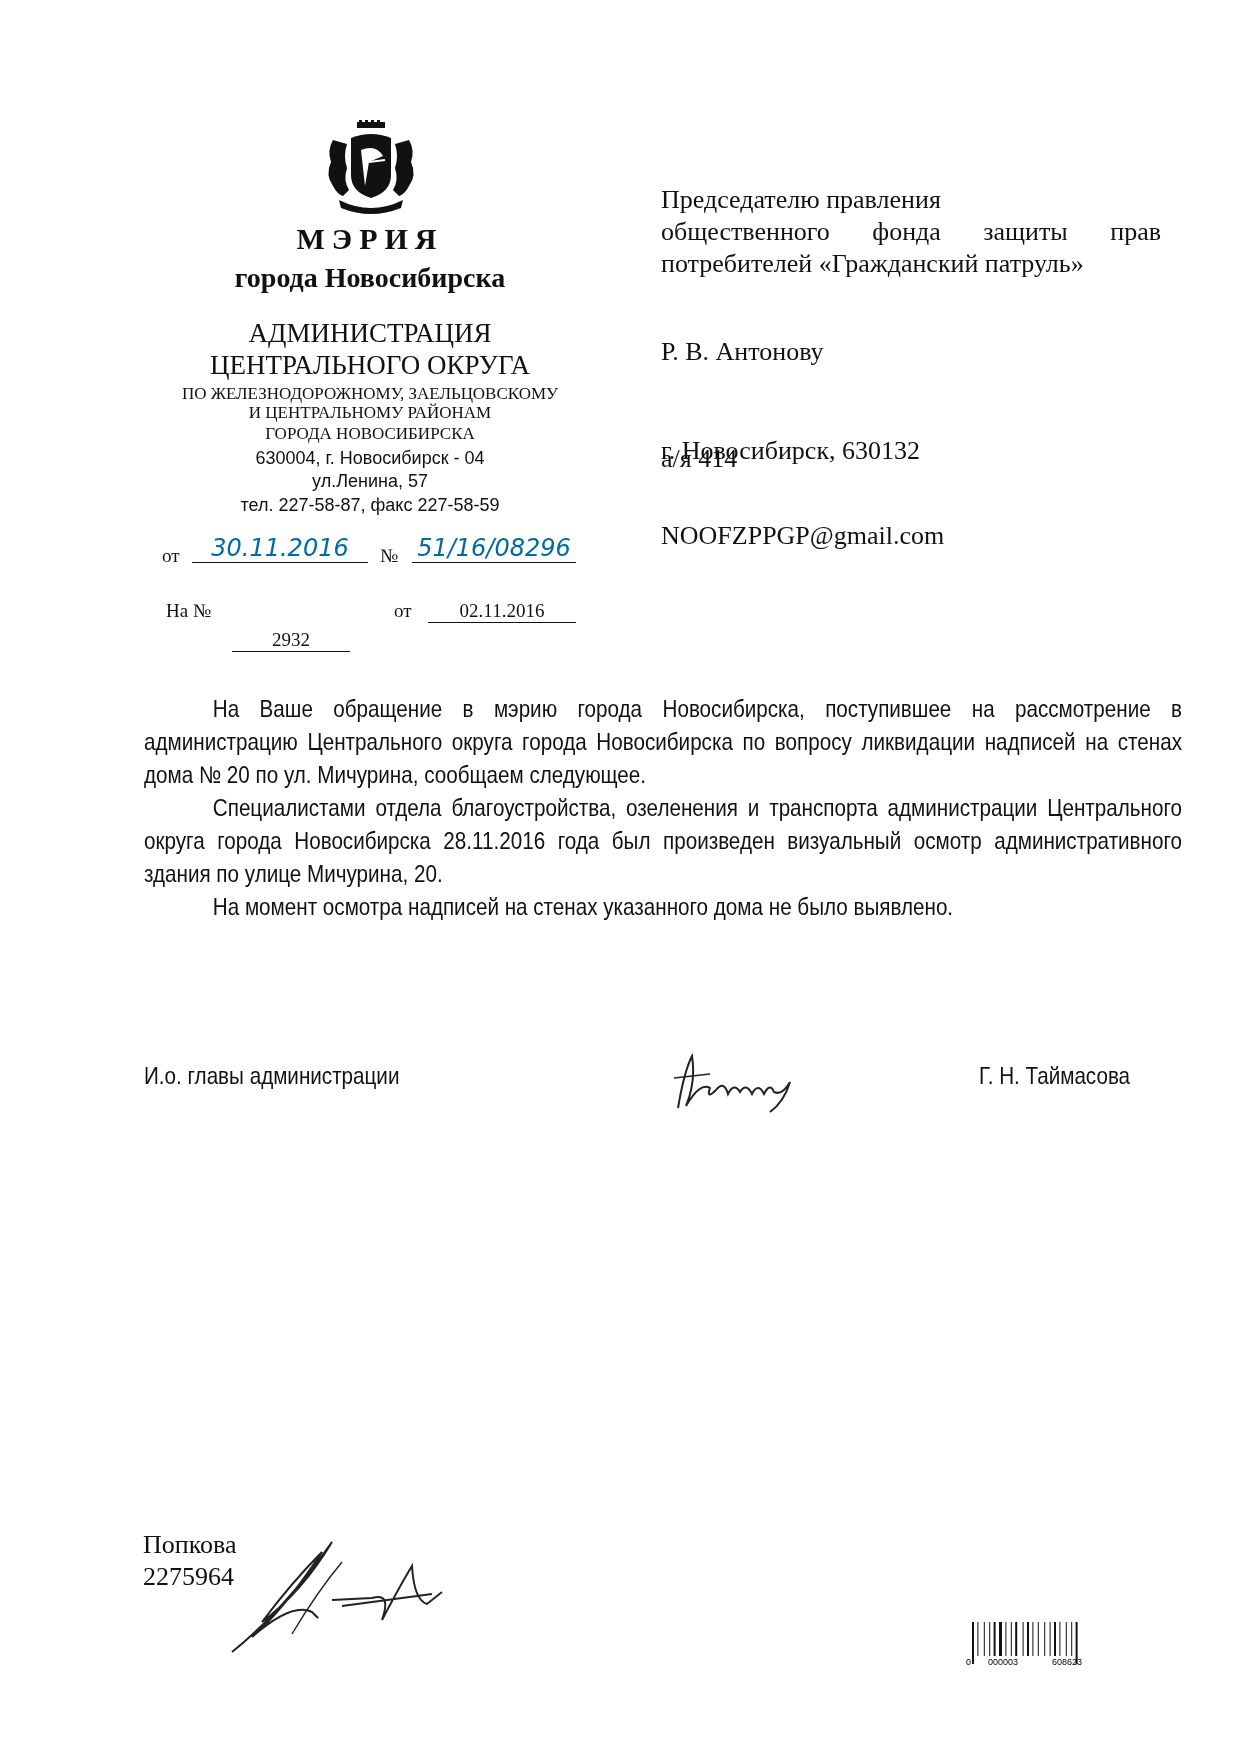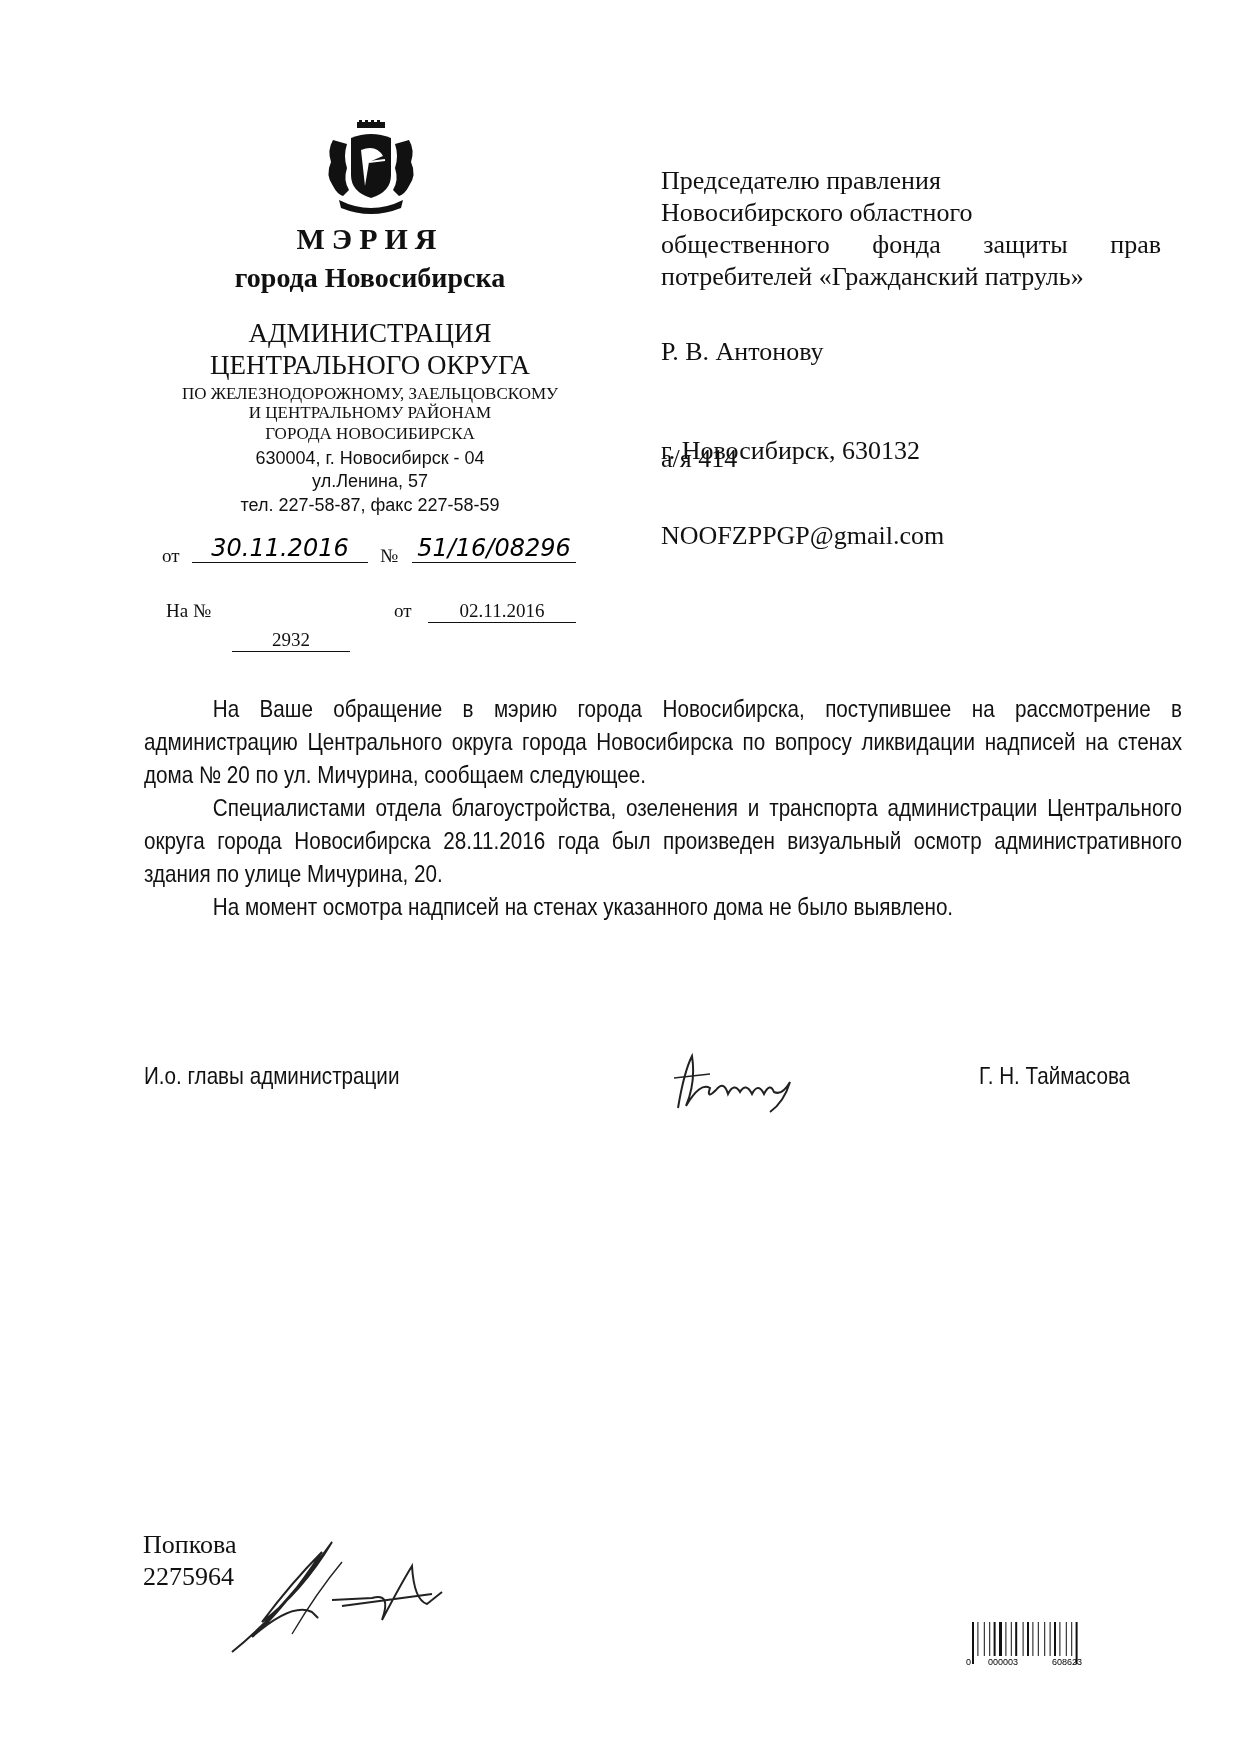--- a/index.html
+++ b/index.html
@@ -15,25 +15,25 @@
   #admin2{top:350px;font-size:27px;}
   #dist1{top:384px;font-size:17px;text-align:center;}
   #dist2{top:403px;font-size:17px;}
   #dist3{top:424px;font-size:17px;}
   .sans{font-family:"Liberation Sans","DejaVu Sans",sans-serif;}
   #addr1{top:448px;font-size:18px;}
   #addr2{top:471px;font-size:18px;}
   #phone{top:495px;font-size:18px;}
   
   .reflbl{font-size:19px;}
-  .hand{font-family:"DejaVu Sans","Liberation Sans",sans-serif;font-style:italic;font-size:24px;color:#000000;}
+  .hand{font-family:"DejaVu Sans","Liberation Sans",sans-serif;font-style:italic;font-size:24px;color:#0369a1;}
   .uline{border-bottom:1px solid #111;text-align:center;}
   
   .rcp{left:661px;font-size:26px;line-height:32px;}
-  #rcp-block{top:165px;width:500px;}
+  #rcp-block{top:184px;width:500px;}
   .just{text-align:justify;text-align-last:justify;}
   #rcp-name{top:336px;}
   #rcp-box{top:403px;margin-top:40px;}
   #rcp-city{top:435px;}
   #rcp-email{top:520px;}
   
   .bodytxt{left:144px;width:1038px;font-family:"Liberation Sans","DejaVu Sans",sans-serif;
            font-size:24px;line-height:33px;transform:scaleX(0.86);transform-origin:left top;}
   .bodytxt p{margin:0;text-align:justify;width:1207px;}
   .bodytxt p.ind{text-indent:80px;}
@@ -88,21 +88,20 @@
 <span class="abs reflbl" style="left:380px;top:545px;">№</span>
 <span class="abs hand uline" style="left:412px;top:534px;width:164px;">51/16/08296</span>
 
 <span class="abs reflbl" style="left:166px;top:600px;">На №</span>
 <span class="abs reflbl uline" style="left:232px;top:600px;width:118px;margin-top:29px;">2932</span>
 <span class="abs reflbl" style="left:394px;top:600px;">от</span>
 <span class="abs reflbl uline" style="left:428px;top:600px;width:148px;">02.11.2016</span>
 
 <div id="rcp-block" class="abs rcp">
   <div>Председателю правления</div>
-  <div>Новосибирского областного</div>
   <div class="just">общественного фонда защиты прав</div>
   <div>потребителей «Гражданский патруль»</div>
 </div>
 <div id="rcp-name" class="abs rcp">Р. В. Антонову</div>
 <div id="rcp-box" class="abs rcp">а/я 414</div>
 <div id="rcp-city" class="abs rcp">г. Новосибирск, 630132</div>
 <div id="rcp-email" class="abs rcp">NOOFZPPGP@gmail.com</div>
 
 <div class="abs bodytxt" style="top:692px;">
   <p class="ind">На Ваше обращение в мэрию города Новосибирска, поступившее на рассмотрение в администрацию Центрального округа города Новосибирска  по вопросу   ликвидации надписей на стенах дома № 20 по ул. Мичурина, сообщаем следующее.</p>

